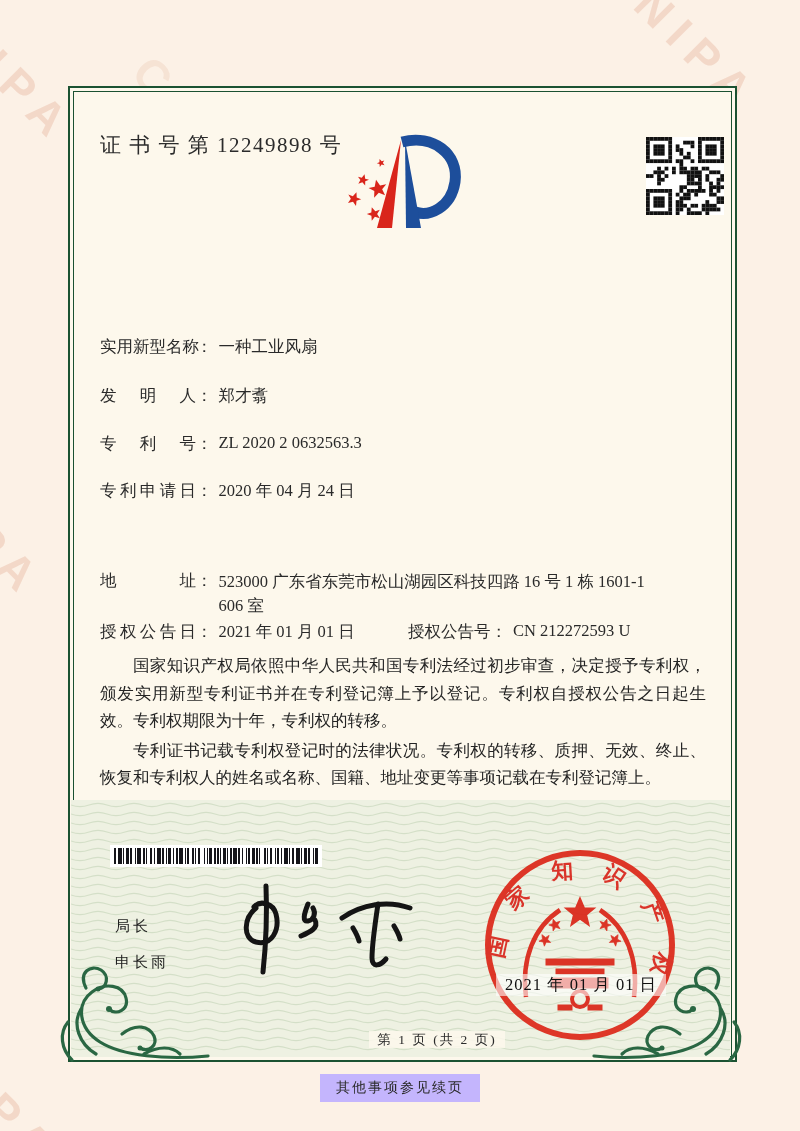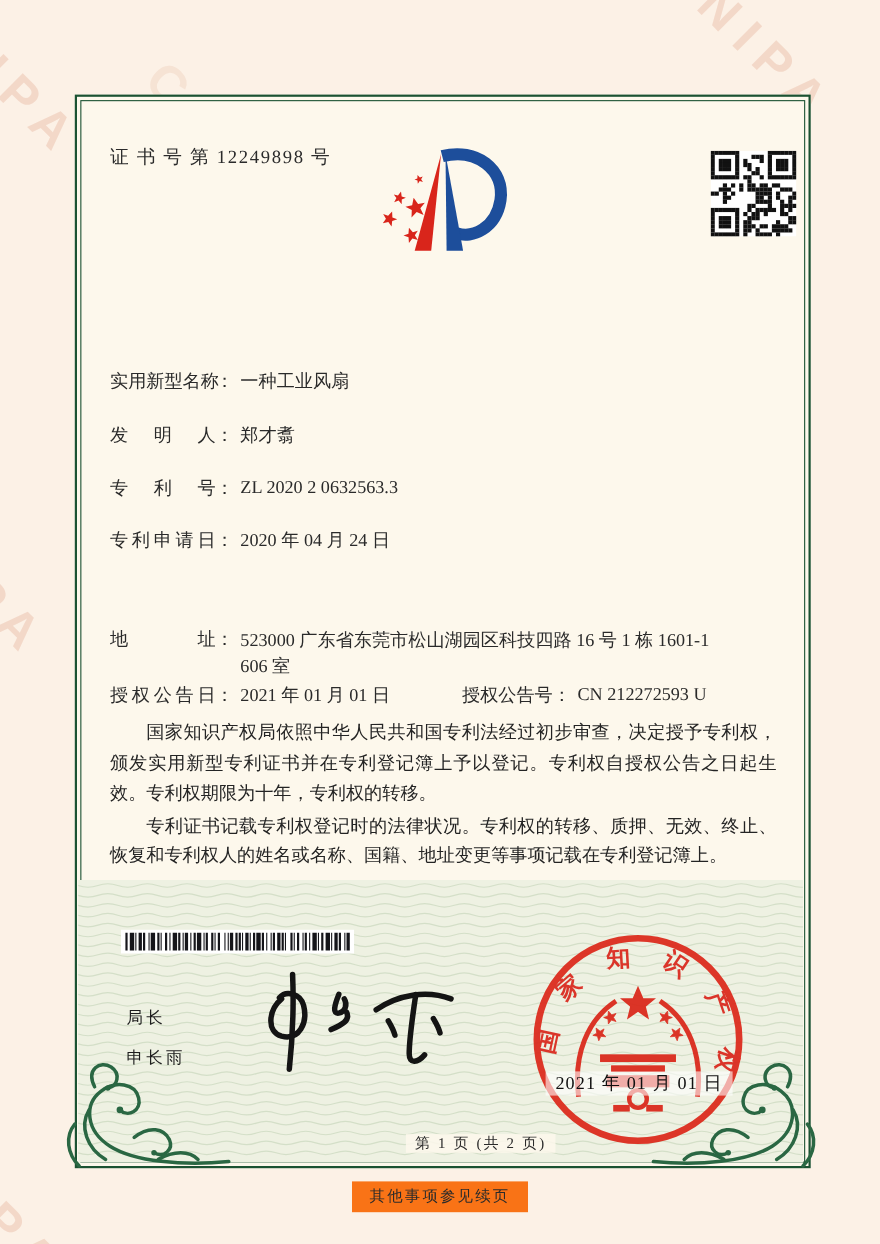--- a/index.html
+++ b/index.html
@@ -22,33 +22,33 @@
     border:2px solid #1b5232; background:#fdf8ec; z-index:2;
   }
   .frame::after{
     content:""; position:absolute; inset:3px; border:1px solid #1b5232;
   }
   
   .waveband{ position:absolute; left:71px; top:800px; width:659px; height:257px; z-index:3; }
   .flourish{ position:absolute; z-index:4; }
   .content{ position:absolute; inset:0; z-index:5; }
 
-  .certno{ position:absolute; left:100px; top:131px; font-size:17px; letter-spacing:1.5px; color:#2b2b2b; }
+  .certno{ position:absolute; left:100px; top:131px; font-size:21px; letter-spacing:1.5px; color:#2b2b2b; }
   .logo{ position:absolute; left:333px; top:118px; }
   .qr{ position:absolute; left:646px; top:137px; }
   .title{
     position:absolute; left:0; top:237px; width:100%; text-align:center;
     font-size:40px; font-weight:700; letter-spacing:7px; color:#161616;
   }
   .row{ position:absolute; left:100px; font-size:16.5px; color:#2a2a2a; white-space:nowrap; }
   .lbl{ display:inline-block; width:96px; text-align:justify; text-align-last:justify; vertical-align:top; }
   .colon{ vertical-align:top; }
   .val{ margin-left:6px; vertical-align:top; }
   .val.addr{ display:inline-block; white-space:pre-line; width:480px; line-height:24px; }
-  .pair2{ position:absolute; left:320px; top:0; }
+  .pair2{ position:absolute; left:308px; top:0; }
 
   .paras{
     position:absolute; left:100px; top:652px; width:606px;
     font-size:16.5px; line-height:27.5px; text-align:justify; color:#242424;
   }
   .paras p{ margin:0 0 2px 0; text-indent:2em; }
 
   .barcode{ position:absolute; left:110px; top:845px; }
   .sigblock{
     position:absolute; left:115px; top:908px; z-index:6;
@@ -63,21 +63,21 @@
     font-size:16.5px; text-align:center; color:#101010; letter-spacing:1px;
     background:rgba(255,255,255,0.6); white-space:nowrap;
   }
   .pageinfo{
     position:absolute; left:0; top:1031px; width:100%; text-align:center;
     font-size:13.5px; color:#2b2b2b; letter-spacing:2px; z-index:6;padding-left:37px;
   }
   .pageinfo span{ background:rgba(253,248,236,0.85); padding:1px 8px; }
   .contnote{
     position:absolute; left:50%; top:1074px; transform:translateX(-50%);
-    background:#f97316; padding:5px 16px; font-size:14px; letter-spacing:2px;
+    background:#c4b5fd; padding:5px 16px; font-size:14px; letter-spacing:2px;
     color:#2b2b2b; z-index:6; white-space:nowrap;
   }
 </style>
 </head>
 <body>
 
 <div class="page">
 
   <div class="wm" style="left:-55px;top:-25px">CNIPA</div>
   <div class="wm" style="left:630px;top:-55px">CNIPA</div>

